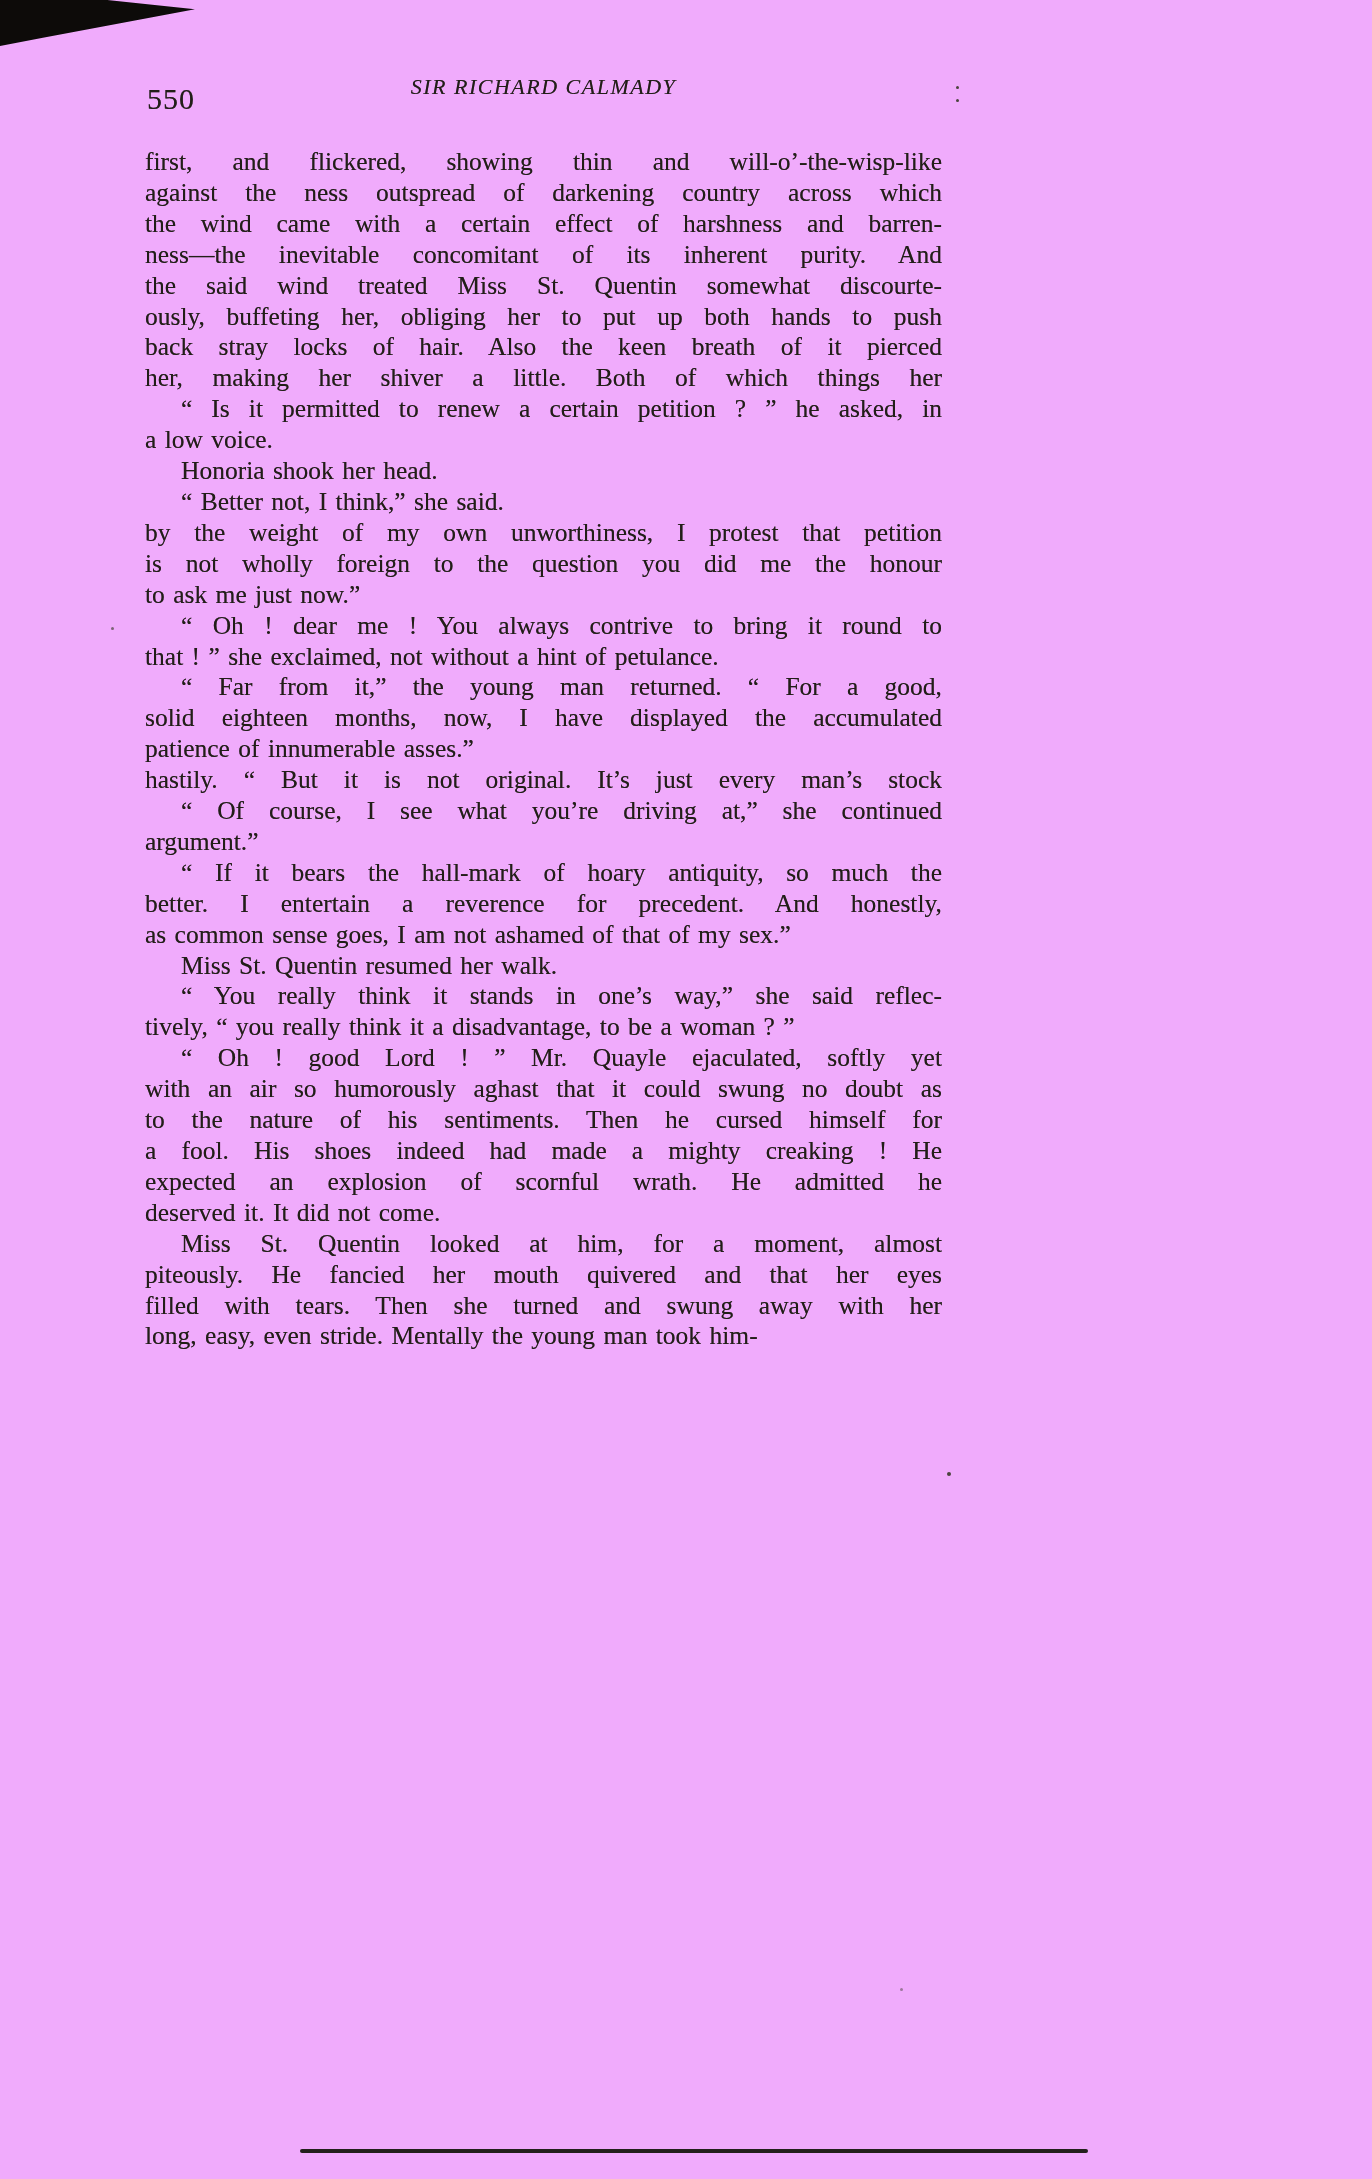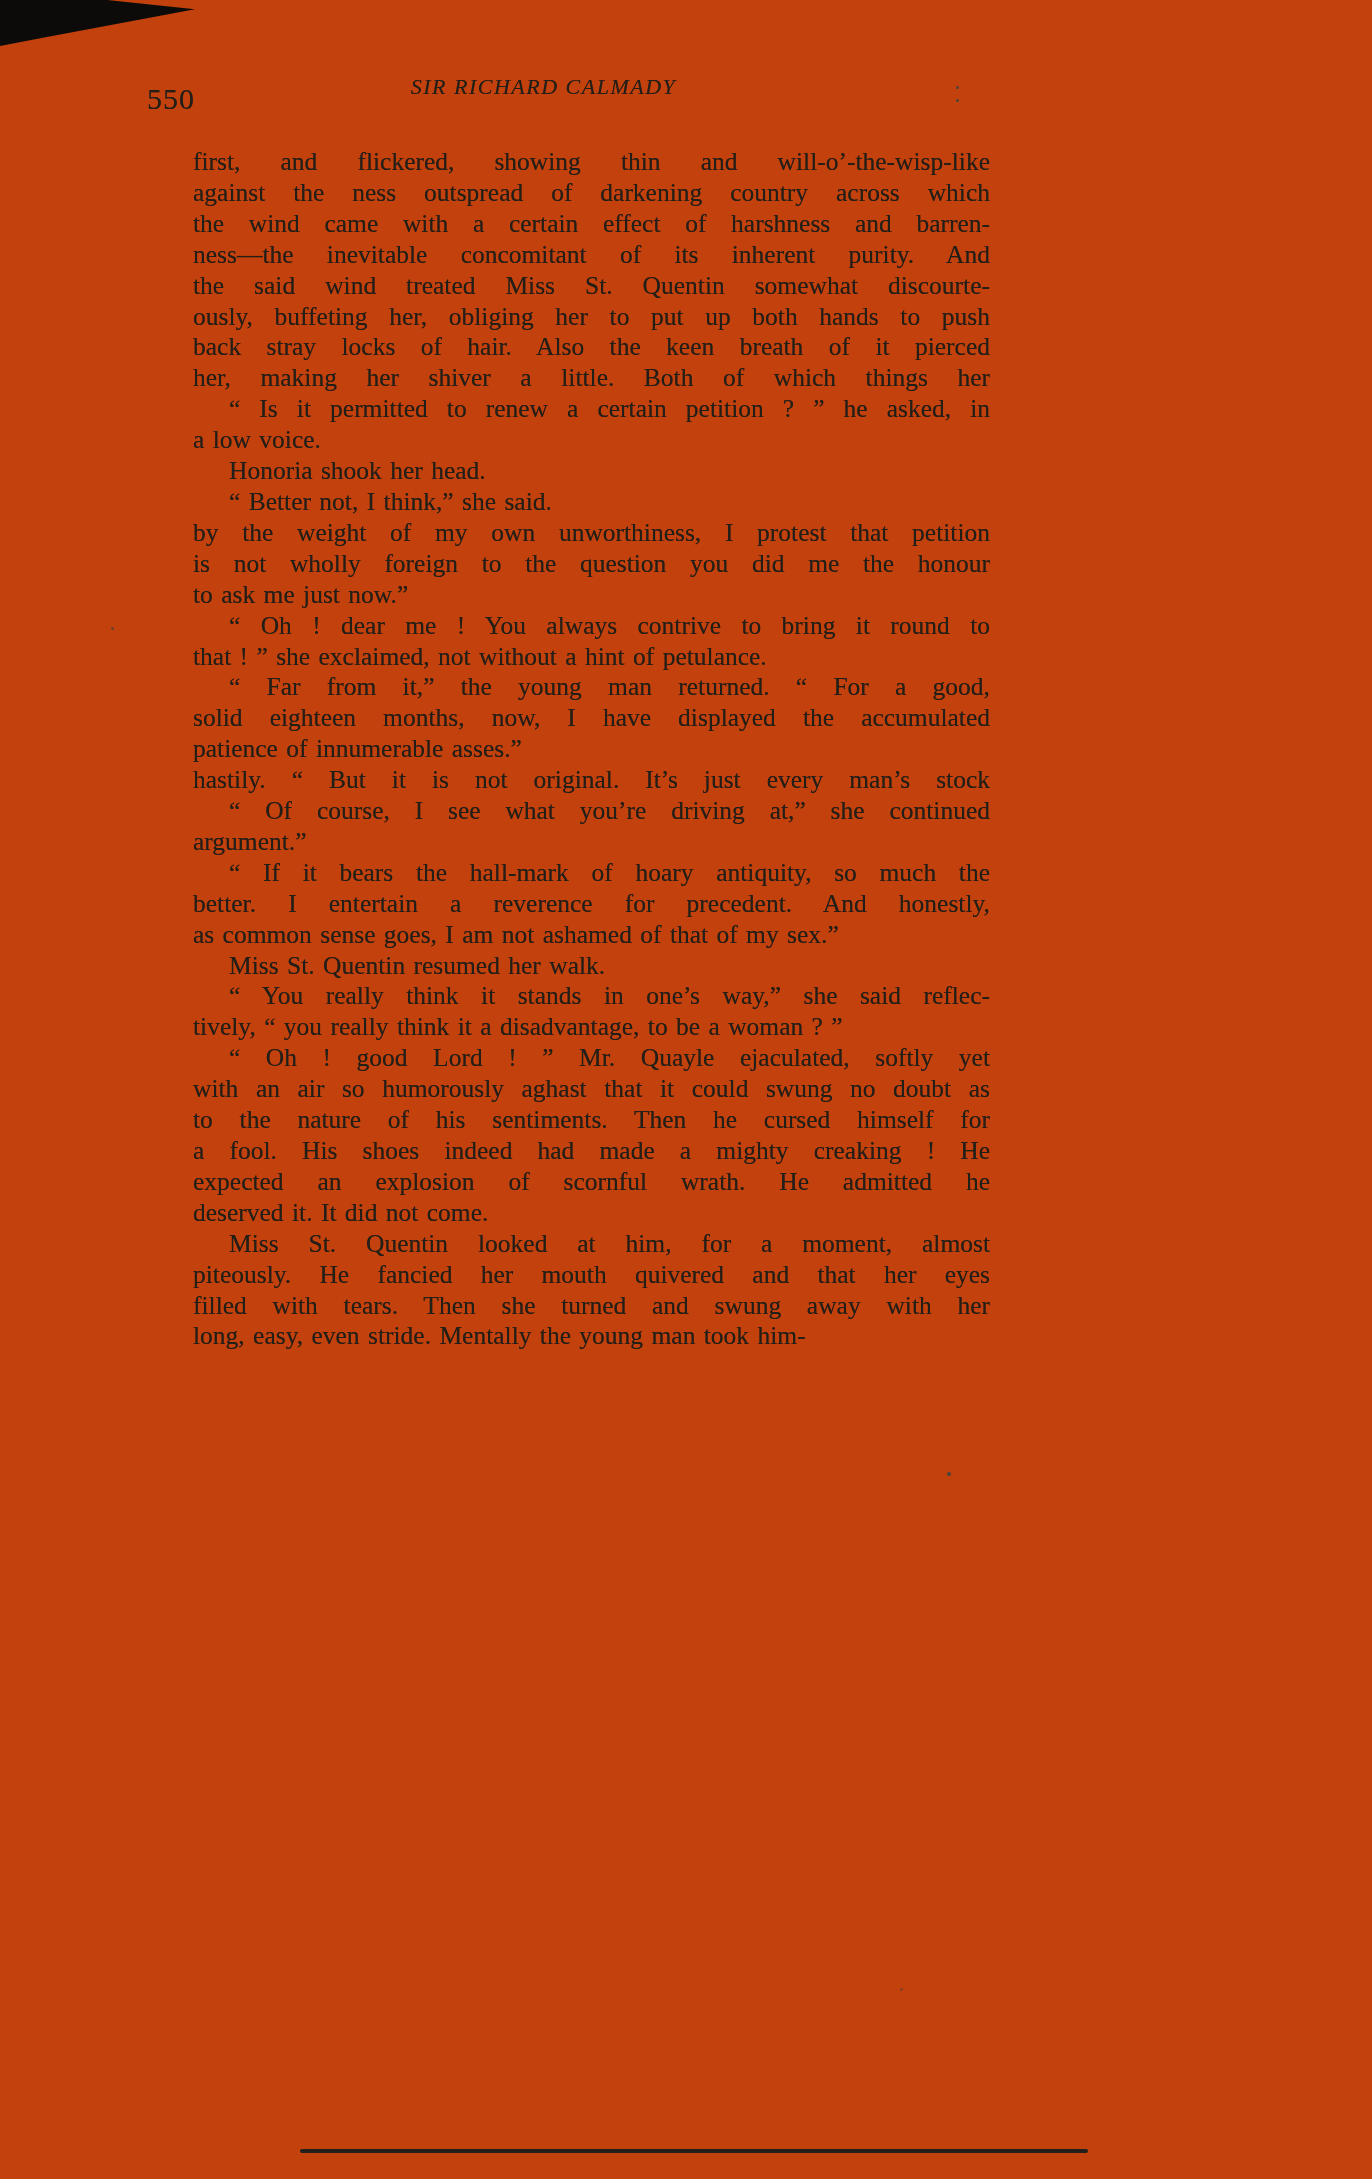--- a/index.html
+++ b/index.html
@@ -1,21 +1,21 @@
 <!DOCTYPE html>
 <html><head>
 <meta charset="utf-8">
 <style>
   * { box-sizing: border-box; }
   html, body { margin: 0; padding: 0; background: #ffffff; }
   .page {
     position: relative;
     width: 1372px;
     height: 2179px;
-    background: #c2410c;
+    background: #f0abfc;
     overflow: hidden;
     font-family: "Liberation Serif", serif;
     color: #221e18;
     text-shadow: 0 0 0.5px rgba(30,25,18,0.55);
   }
   
   .corner-mark {
     position: absolute;
     top: 0; left: 0;
     width: 195px; height: 46px;
@@ -40,21 +40,20 @@
     letter-spacing: 1.5px;
     white-space: nowrap;
   }
   .textblock {
     position: absolute;
     top: 147px; left: 145px;
     width: 797px;
     font-size: 25.5px;
     line-height: 30.9px;
     word-spacing: 2px;
-    margin-left: 48px;
   }
   .line { text-align: justify; text-align-last: justify; }
   .line.end { text-align-last: left; }
   .line.indent { text-indent: 36px; }
   
   .bottom-line {
     position: absolute;
     top: 2149px; left: 300px;
     width: 788px; height: 4px;
     background: #23201c;

